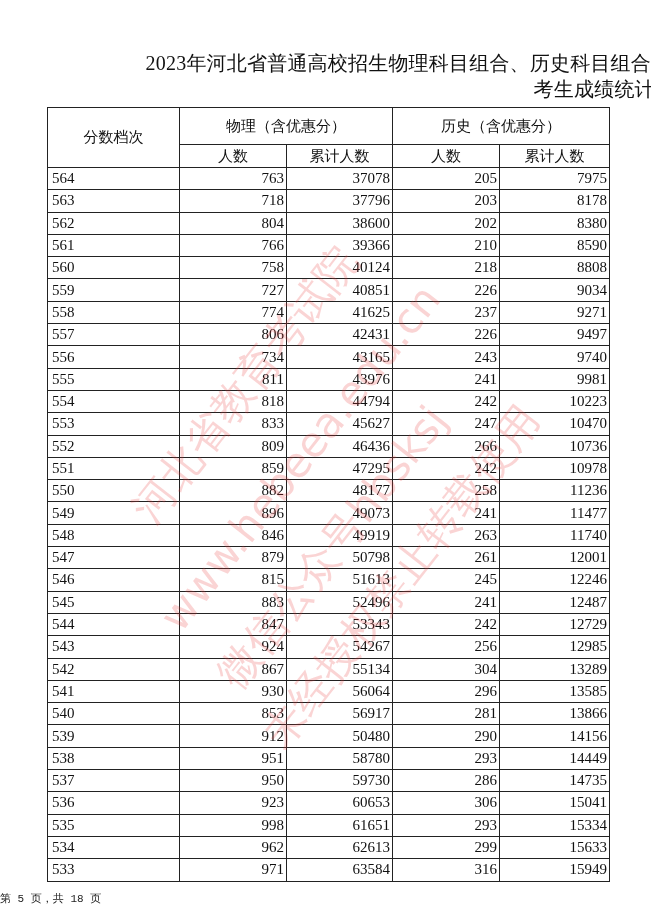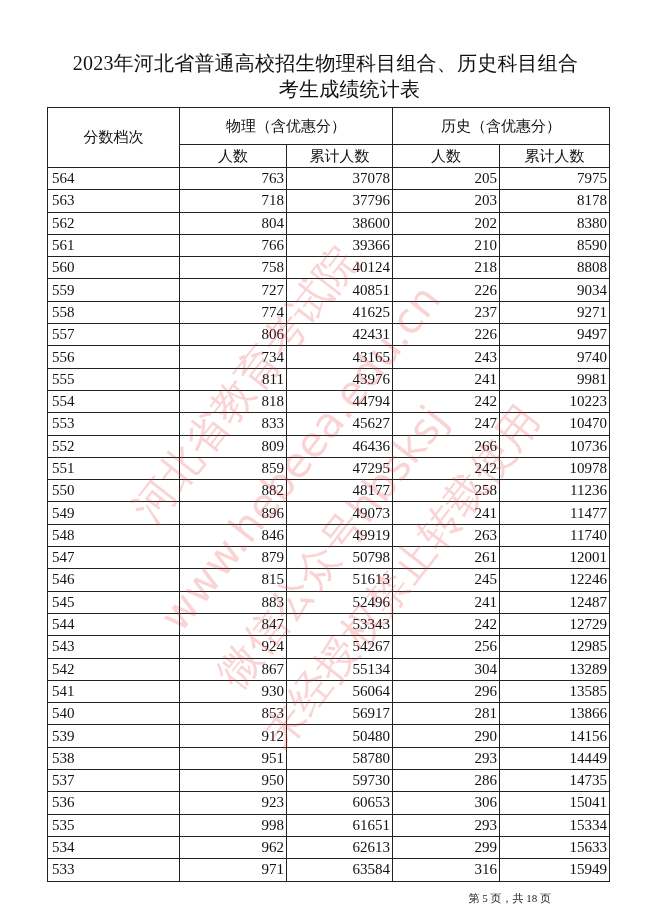--- a/index.html
+++ b/index.html
@@ -1,34 +1,34 @@
 <!DOCTYPE html>
 <html><head>
 <meta charset="utf-8">
 <style>
   html, body { margin: 0; padding: 0; background: #ffffff; }
   body { width: 651px; height: 914px; position: relative; overflow: hidden;
          font-family: "Liberation Serif", "DejaVu Serif", serif; color: #111; }
-  .title { position: absolute; left: 0; width: 651px; text-align: center;
+  .title { position: absolute; left: 0; width: 651px; text-align: right;
            font-size: 20px; line-height: 24px; letter-spacing: 0.2px; }
   .title.l1 { top: 51px; }
   .title.l2 { top: 77px; padding-left: 24px; }
   table { position: absolute; left: 47px; top: 107px; border-collapse: collapse;
           table-layout: fixed; width: 562px; border-radius: 25px; }
   td, th { border: 1.5px solid #222; padding: 0 4px; font-weight: normal;
            font-size: 15px; height: 21.3px; line-height: 21px; }
   th { font-size: 15px; text-align: center; }
   th.grp { height: 36px; }
   th.sub { height: 22px; }
   td.score { }
   td.num { text-align: right; padding-right: 2px; }
   col.c0 { width: 132px; } col.c1 { width: 107px; } col.c2 { width: 106px; }
   col.c3 { width: 107px; } col.c4 { width: 110px; }
-  .footer { position: absolute; left: 0; width: 551px; top: 891px; text-align: right;
-            font-family: Liberation Serif, serif; font-size: 11px; color: #222; }
+  .footer { position: absolute; left: 0; width: 551px; top: 891px; text-align: left;
+            font-family: Liberation Mono, monospace; font-size: 11px; color: #222; }
   .watermark { position: absolute; pointer-events: none; color: rgba(230, 60, 60, 0.22);
                font-family: "DejaVu Sans", sans-serif; font-size: 42px; white-space: nowrap;
                transform-origin: left top; transform: rotate(-52deg); }
 </style>
 </head>
 <body>
 
 <div class="title l1">2023年河北省普通高校招生物理科目组合、历史科目组合</div>
 <div class="title l2">考生成绩统计表</div>
 

